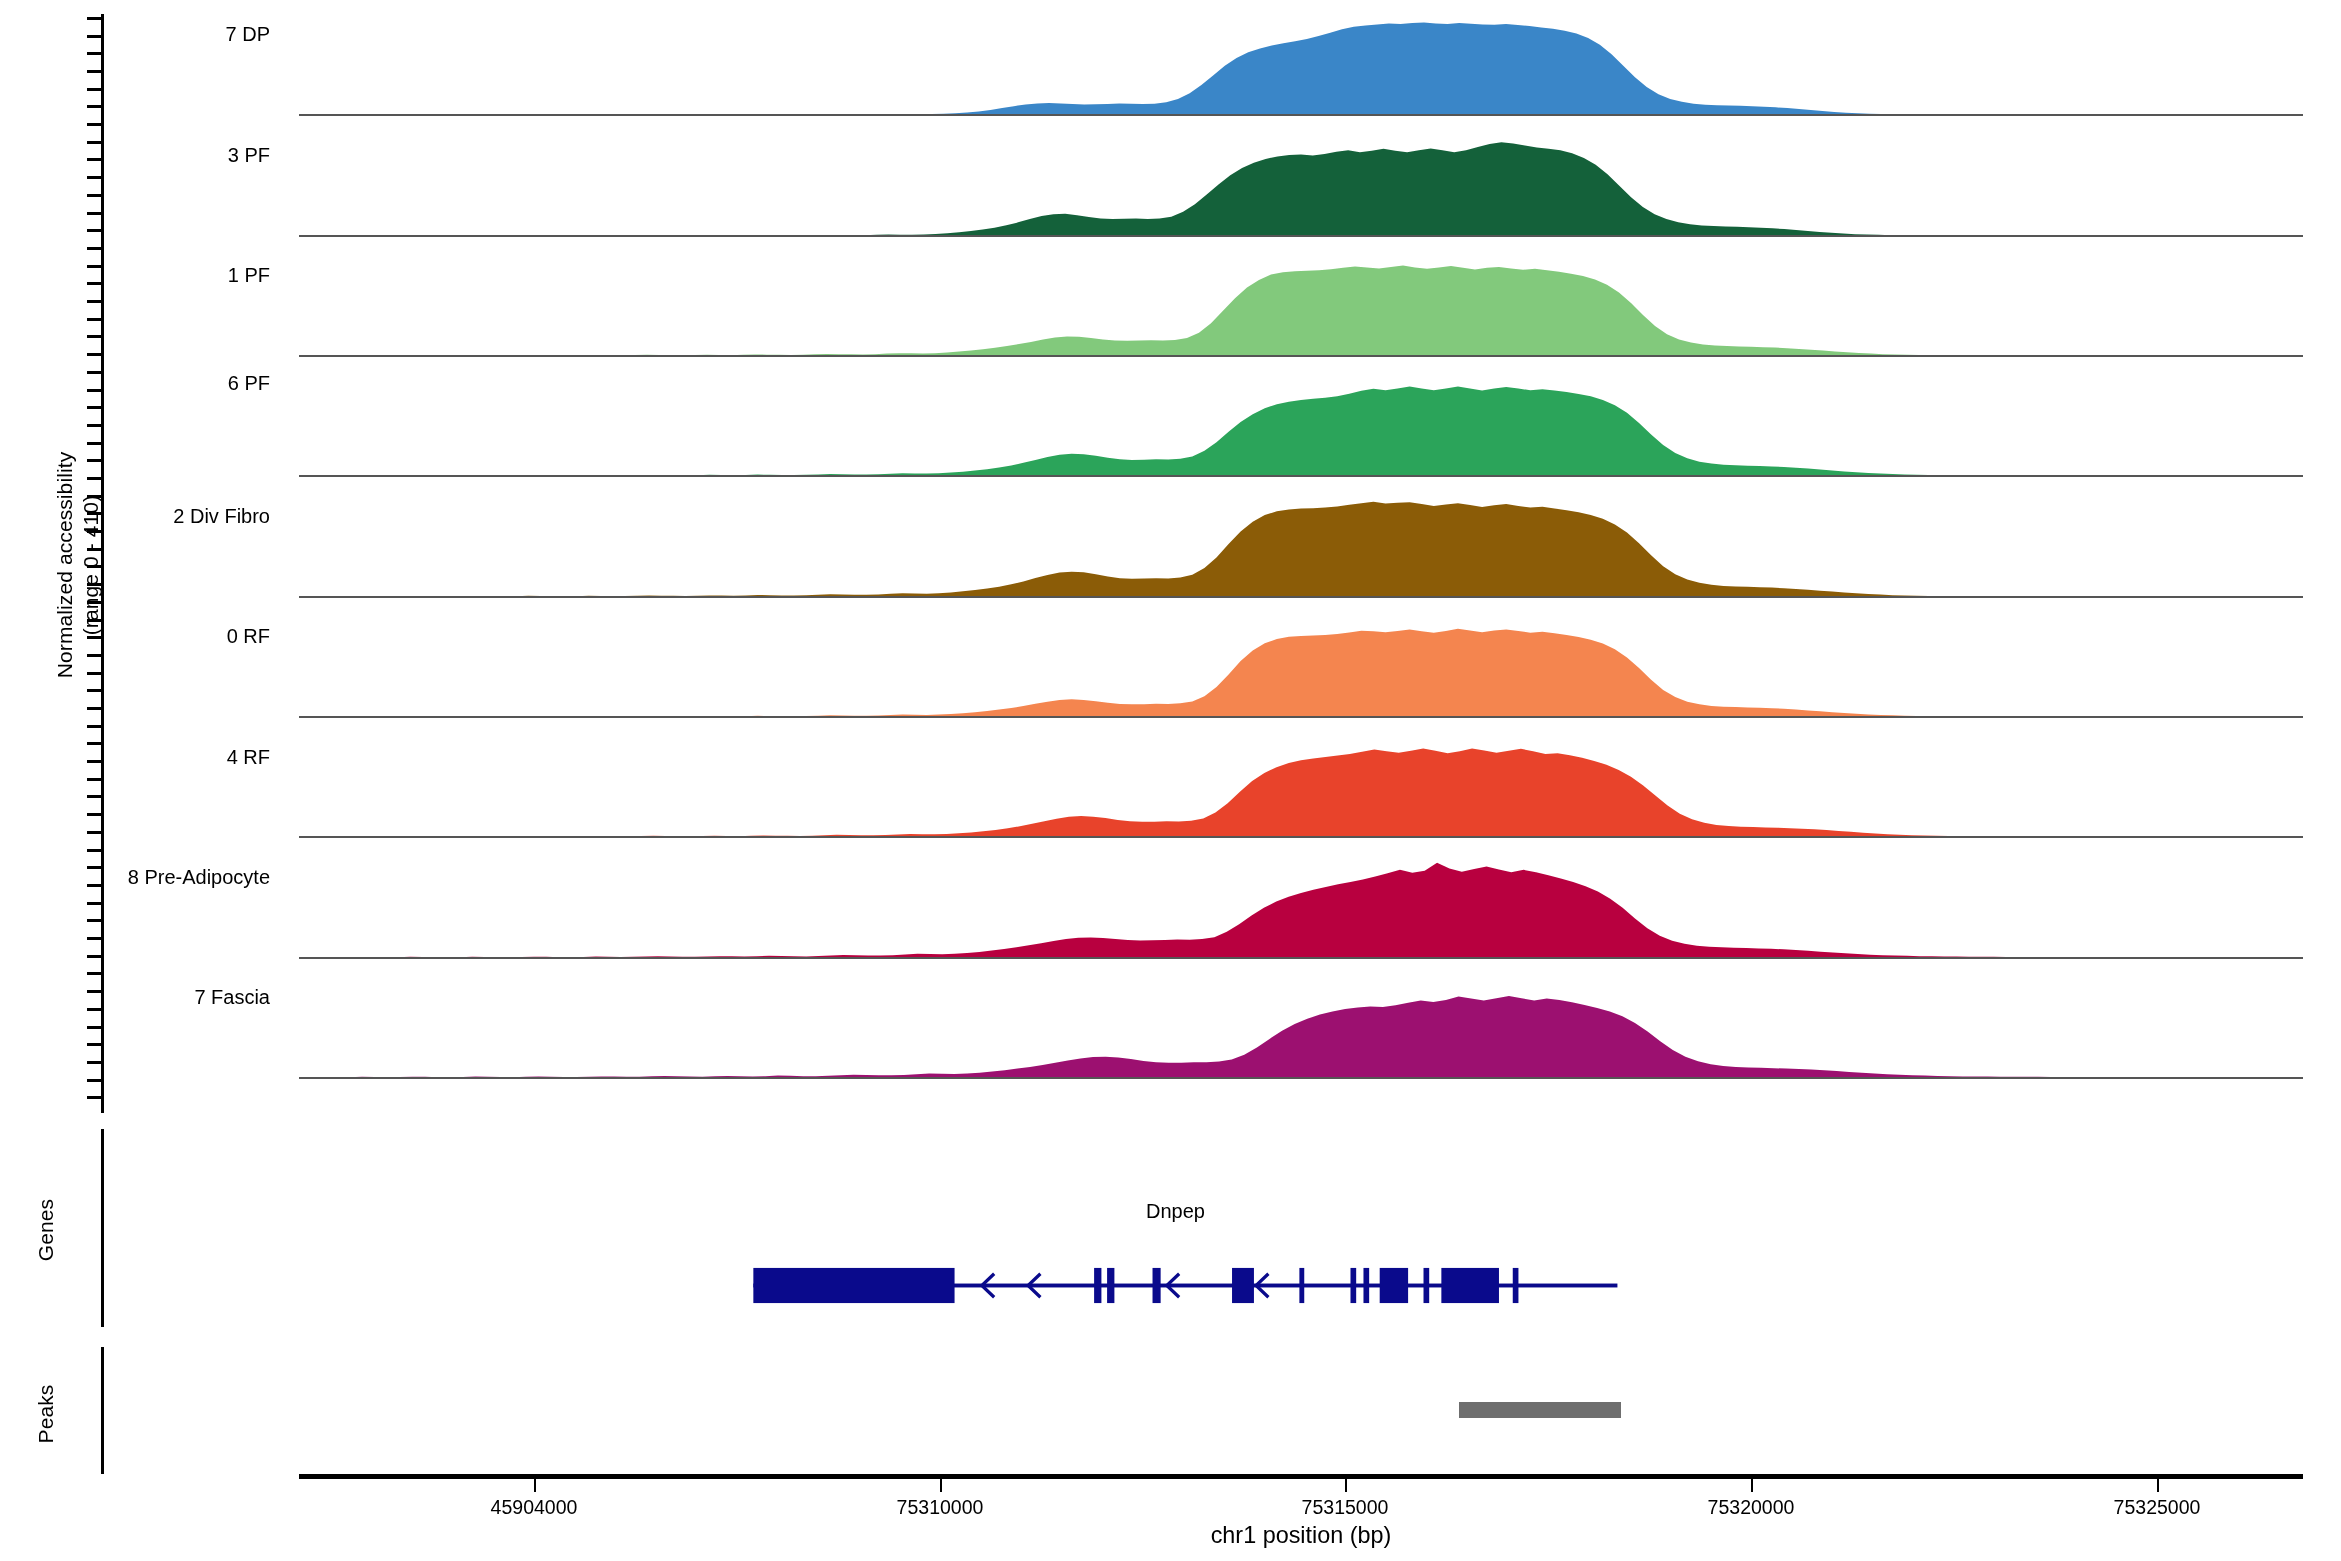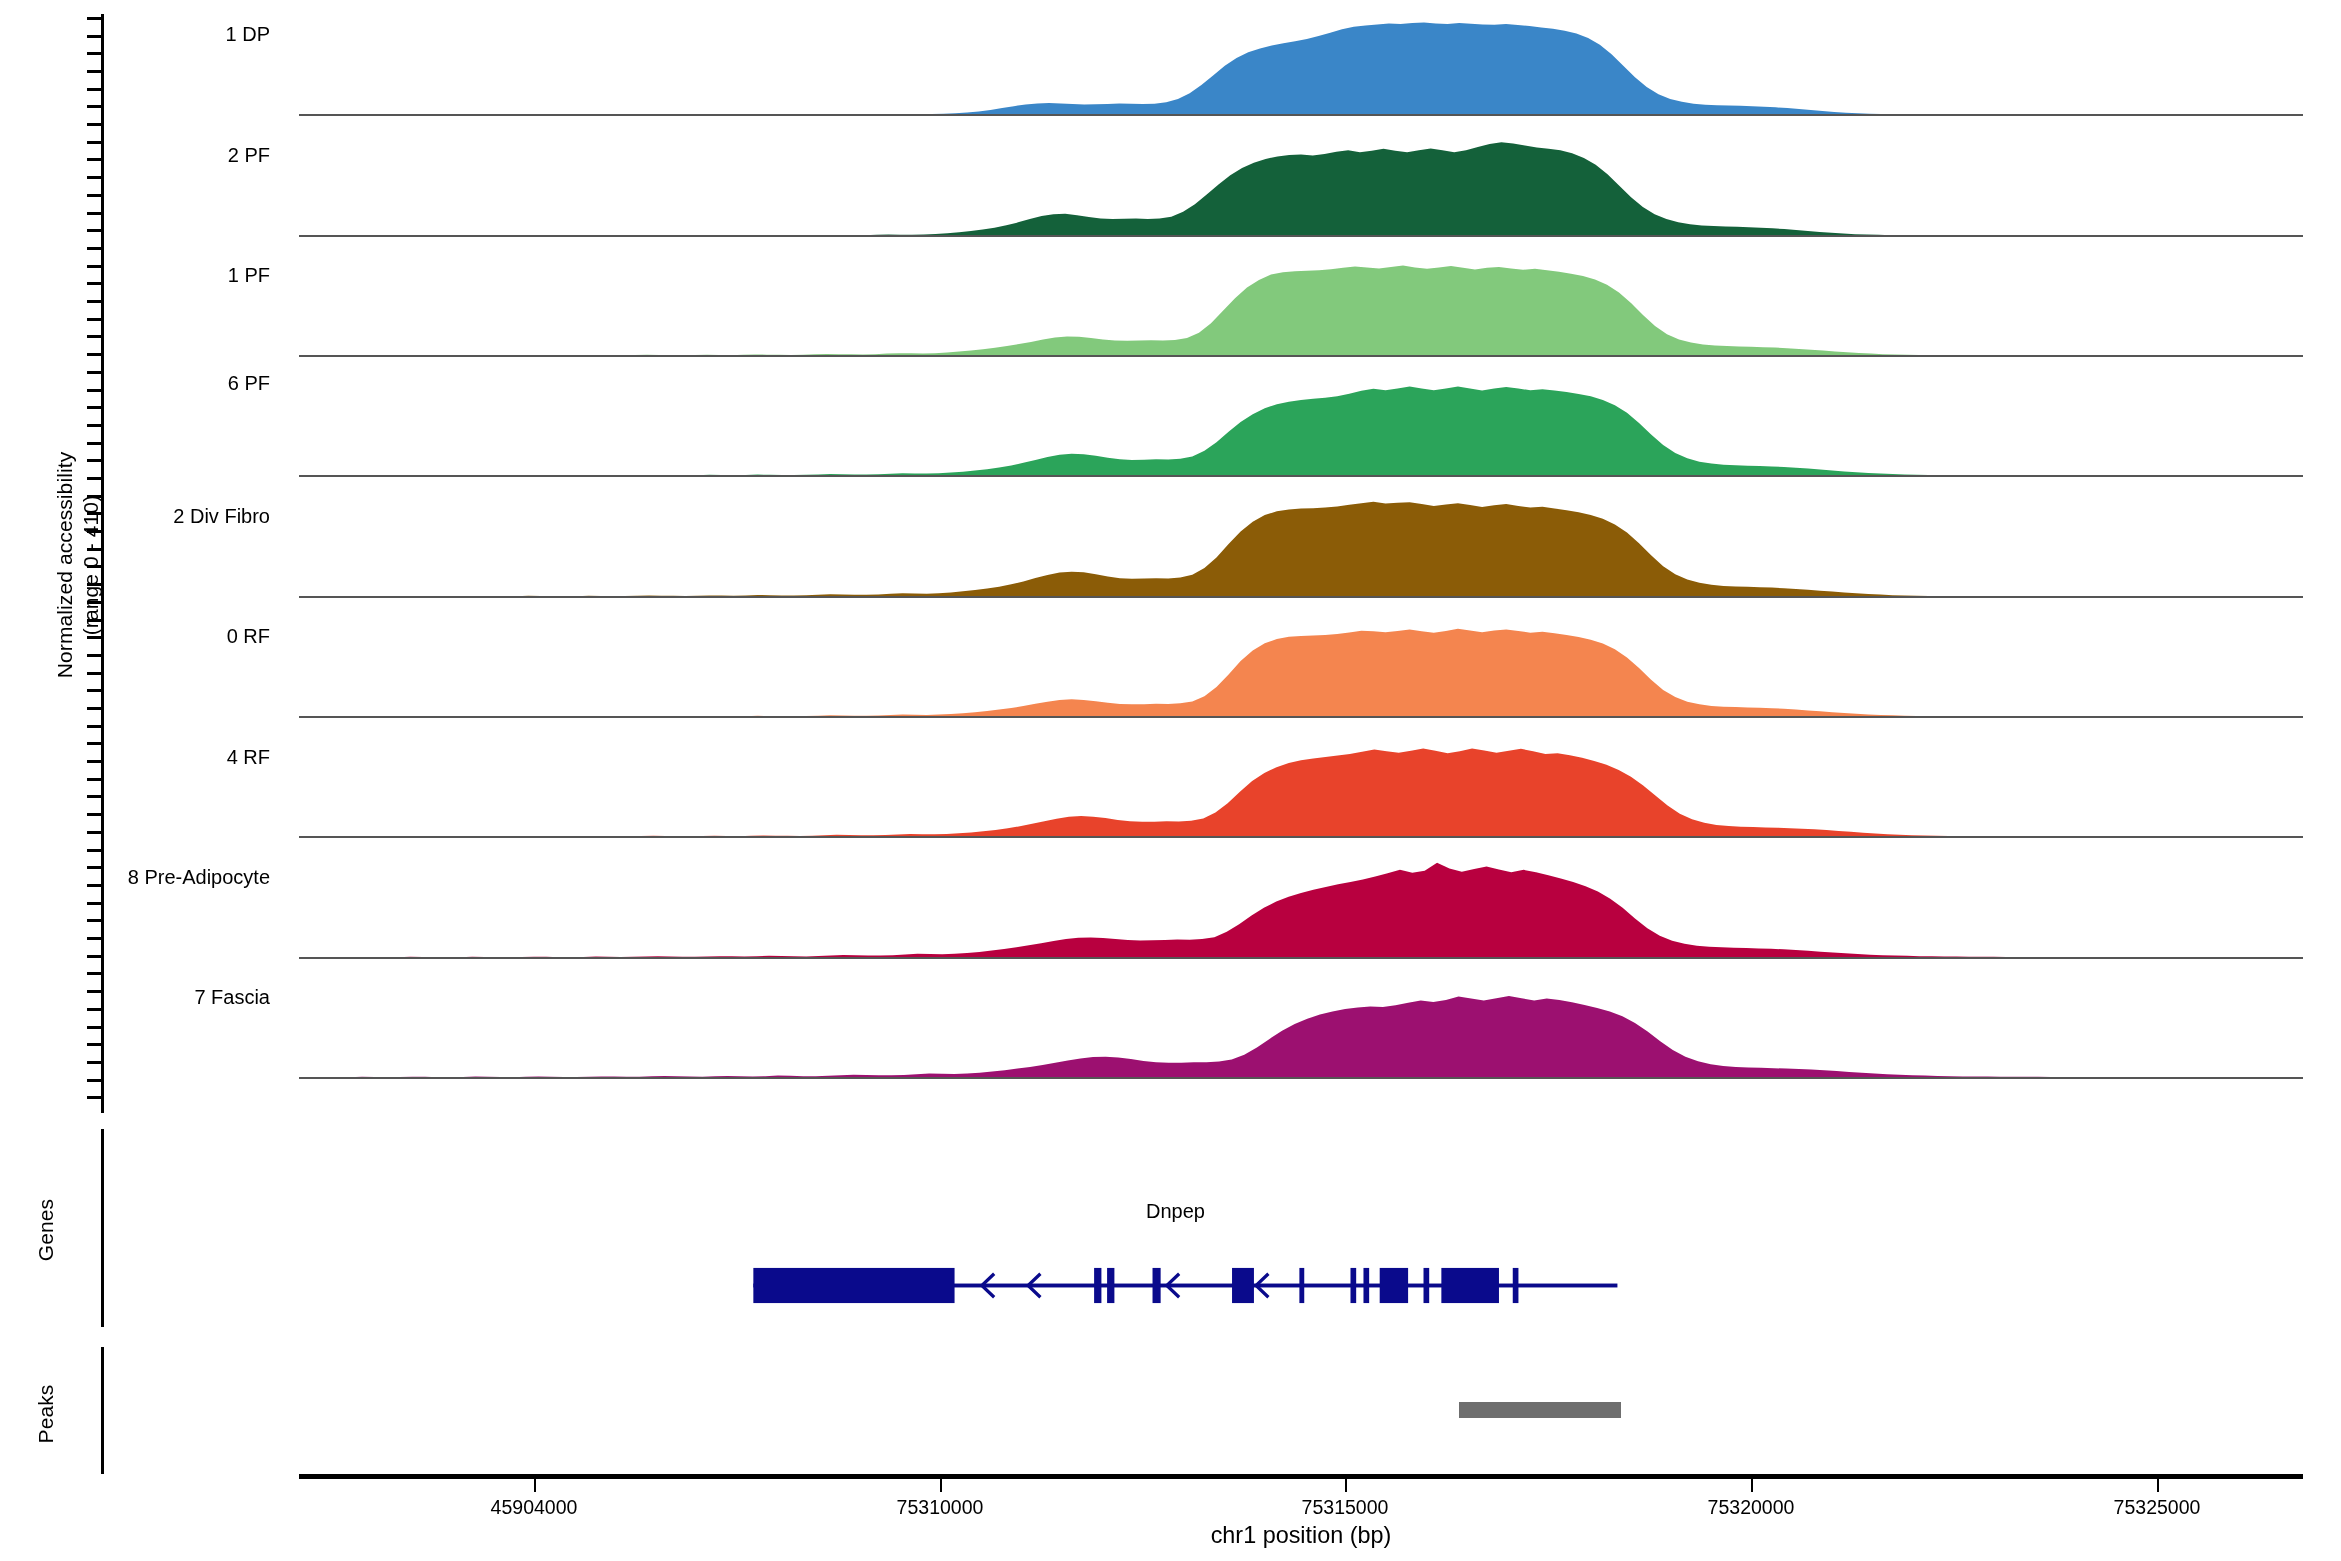--- a/index.html
+++ b/index.html
@@ -112,28 +112,28 @@
   <div class="rotlabel" style="left:-98px;top:553px;width:325px;text-align:center;transform:rotate(-90deg);">Normalized accessibility</div>
   <div class="rotlabel r2" style="left:-72px;top:553px;width:325px;text-align:center;transform:rotate(-90deg);">(range 0 - 410)</div>
 
   <div id="signal-tracks">
       <div class="track" style="top: 18px; height: 98px;">
         <svg width="2004" height="98" viewBox="0 0 3080 150">
           <polygon points="0,150 0.0,149.4 18.0,149.4 36.0,149.3 54.0,149.4 72.0,149.3 90.1,149.1 108.1,149.3 126.1,149.4 144.1,149.3 162.1,149.0 180.1,149.1 198.1,149.3 216.1,149.4 234.2,149.1 252.2,148.8 270.2,149.0 288.2,149.3 306.2,149.4 324.2,149.3 342.2,149.0 360.2,149.1 378.2,149.3 396.3,149.4 414.3,149.3 432.3,149.1 450.3,149.3 468.3,149.4 486.3,149.3 504.3,149.1 522.3,149.0 540.4,149.1 558.4,149.3 576.4,149.4 594.4,149.3 612.4,149.1 630.4,149.3 648.4,149.4 666.4,149.1 684.4,148.8 702.5,149.0 720.5,149.1 738.5,149.3 756.5,149.1 774.5,148.8 792.5,148.5 810.5,148.7 828.5,148.8 846.5,149.0 864.6,148.7 882.6,148.2 900.6,147.9 918.6,148.1 936.6,148.2 954.6,147.9 972.6,147.3 990.6,146.7 1008.7,145.9 1026.7,144.8 1044.7,143.4 1062.7,141.1 1080.7,138.2 1098.7,135.2 1116.7,132.6 1134.7,131.1 1152.7,130.5 1170.8,131.1 1188.8,132.0 1206.8,132.6 1224.8,132.3 1242.8,131.7 1260.8,131.1 1278.8,131.4 1296.8,132.0 1314.9,131.4 1332.9,129.3 1350.9,124.1 1368.9,115.3 1386.9,102.7 1404.9,87.9 1422.9,73.2 1440.9,61.3 1458.9,52.5 1477.0,46.6 1495.0,42.1 1513.0,38.4 1531.0,35.5 1549.0,31.8 1567.0,27.4 1585.0,22.2 1603.0,17.0 1621.1,13.3 1639.1,11.1 1657.1,9.6 1675.1,8.2 1693.1,8.9 1711.1,7.4 1729.1,6.7 1747.1,8.2 1765.1,8.9 1783.2,7.4 1801.2,8.5 1819.2,9.6 1837.2,9.9 1855.2,8.9 1873.2,10.4 1891.2,11.9 1909.2,14.1 1927.3,16.3 1945.3,19.2 1963.3,23.7 1981.3,30.3 1999.3,40.7 2017.3,55.4 2035.3,73.2 2053.3,90.9 2071.3,105.7 2089.4,116.8 2107.4,124.1 2125.4,128.6 2143.4,131.5 2161.4,133.0 2179.4,133.7 2197.4,134.0 2215.4,134.5 2233.5,135.2 2251.5,136.0 2269.5,137.0 2287.5,138.2 2305.5,139.7 2323.5,141.1 2341.5,142.6 2359.5,144.1 2377.5,145.3 2395.6,146.2 2413.6,146.7 2431.6,147.3 2449.6,147.8 2467.6,148.1 2485.6,148.4 2503.6,148.5 2521.6,148.7 2539.6,148.8 2557.7,148.8 2575.7,149.0 2593.7,149.0 2611.7,149.1 2629.7,149.1 2647.7,149.3 2665.7,149.3 2683.7,149.3 2701.8,149.4 2719.8,149.4 2737.8,149.4 2755.8,149.4 2773.8,149.6 2791.8,149.6 2809.8,149.6 2827.8,149.6 2845.8,149.6 2863.9,149.6 2881.9,149.7 2899.9,149.7 2917.9,149.7 2935.9,149.7 2953.9,149.7 2971.9,149.7 2989.9,149.7 3008.0,149.7 3026.0,149.7 3044.0,149.7 3062.0,149.7 3080.0,149.7 3080,150" fill="#3a86c8"></polygon>
         </svg>
         <div class="baseline"></div>
       </div>
-      <div class="tracklabel" style="top: 23.4px;">1 DP</div>
+      <div class="tracklabel" style="top: 23.4px;">7 DP</div>
       <div class="track" style="top: 139px; height: 98px;">
         <svg width="2004" height="98" viewBox="0 0 3080 150">
           <polygon points="0,150 0.0,149.1 18.1,149.0 36.2,149.1 54.4,149.3 72.5,149.1 90.6,148.8 108.7,149.0 126.8,149.1 144.9,149.3 163.1,149.0 181.2,148.7 199.3,148.8 217.4,149.1 235.5,149.3 253.6,149.0 271.8,148.7 289.9,148.8 308.0,149.1 326.1,149.3 344.2,149.0 362.4,148.8 380.5,149.0 398.6,149.1 416.7,149.3 434.8,149.0 452.9,148.8 471.1,149.0 489.2,149.1 507.3,149.0 525.4,148.7 543.5,148.8 561.6,149.0 579.8,149.1 597.9,148.8 616.0,148.5 634.1,148.7 652.2,148.8 670.4,148.5 688.5,148.1 706.6,148.2 724.7,148.5 742.8,148.7 760.9,148.4 779.1,147.9 797.2,147.5 815.3,147.6 833.4,147.9 851.5,148.1 869.6,147.6 887.8,147.0 905.9,146.5 924.0,146.7 942.1,147.0 960.2,146.5 978.4,145.6 996.5,144.4 1014.6,142.9 1032.7,141.1 1050.8,138.9 1068.9,136.0 1087.1,132.3 1105.2,127.8 1123.3,122.7 1141.4,118.2 1159.5,115.3 1177.6,114.5 1195.8,116.8 1213.9,119.7 1232.0,121.9 1250.1,122.7 1268.2,122.2 1286.4,121.9 1304.5,122.7 1322.6,121.9 1340.7,119.0 1358.8,111.6 1376.9,99.8 1395.1,85.0 1413.2,69.5 1431.3,55.4 1449.4,44.4 1467.5,36.2 1485.6,30.3 1503.8,26.6 1521.9,24.4 1540.0,23.7 1558.1,25.2 1576.2,22.9 1594.4,19.2 1612.5,17.0 1630.6,20.0 1648.7,17.8 1666.8,14.8 1684.9,17.8 1703.1,20.0 1721.2,17.0 1739.3,14.1 1757.4,17.0 1775.5,20.0 1793.6,17.0 1811.8,11.9 1829.9,7.4 1848.0,4.5 1866.1,6.7 1884.2,9.6 1902.4,12.6 1920.5,14.8 1938.6,17.0 1956.7,21.5 1974.8,28.8 1992.9,39.2 2011.1,54.0 2029.2,71.7 2047.3,89.4 2065.4,104.2 2083.5,115.3 2101.6,122.7 2119.8,127.8 2137.9,130.8 2156.0,132.6 2174.1,133.5 2192.2,134.0 2210.4,134.6 2228.5,135.2 2246.6,136.0 2264.7,137.0 2282.8,138.2 2300.9,139.7 2319.1,141.1 2337.2,142.6 2355.3,143.9 2373.4,145.0 2391.5,145.9 2409.6,146.5 2427.8,147.0 2445.9,147.5 2464.0,147.8 2482.1,148.1 2500.2,148.2 2518.4,148.4 2536.5,148.5 2554.6,148.7 2572.7,148.7 2590.8,148.8 2608.9,148.8 2627.1,149.0 2645.2,149.0 2663.3,149.1 2681.4,149.1 2699.5,149.1 2717.6,149.3 2735.8,149.3 2753.9,149.3 2772.0,149.3 2790.1,149.4 2808.2,149.4 2826.4,149.4 2844.5,149.4 2862.6,149.4 2880.7,149.6 2898.8,149.6 2916.9,149.6 2935.1,149.6 2953.2,149.6 2971.3,149.6 2989.4,149.6 3007.5,149.6 3025.6,149.6 3043.8,149.6 3061.9,149.6 3080.0,149.6 3080,150" fill="#14613a"></polygon>
         </svg>
         <div class="baseline"></div>
       </div>
-      <div class="tracklabel" style="top: 144px;">2 PF</div>
+      <div class="tracklabel" style="top: 144px;">3 PF</div>
       <div class="track" style="top: 259px; height: 98px;">
         <svg width="2004" height="98" viewBox="0 0 3080 150">
           <polygon points="0,150 0.0,148.5 18.4,148.2 36.9,148.4 55.3,148.7 73.8,148.4 92.2,147.9 110.7,148.2 129.1,148.5 147.5,148.2 166.0,147.8 184.4,148.1 202.9,148.4 221.3,148.5 239.8,148.1 258.2,147.6 276.6,147.9 295.1,148.2 313.5,148.4 332.0,147.9 350.4,147.5 368.9,147.8 387.3,148.1 405.7,148.2 424.2,147.9 442.6,147.5 461.1,147.8 479.5,148.1 498.0,147.8 516.4,147.3 534.9,147.0 553.3,147.3 571.7,147.6 590.2,147.8 608.6,147.3 627.1,146.9 645.5,147.2 664.0,147.5 682.4,147.0 700.8,146.5 719.3,146.7 737.7,147.0 756.2,147.2 774.6,146.7 793.1,146.2 811.5,145.6 829.9,145.9 848.4,146.2 866.8,146.3 885.3,145.9 903.7,145.1 922.2,144.4 940.6,144.7 959.0,145.0 977.5,144.4 995.9,143.4 1014.4,142.0 1032.8,140.4 1051.3,138.5 1069.7,136.1 1088.1,133.5 1106.6,130.5 1125.0,127.1 1143.5,123.4 1161.9,120.5 1180.4,118.7 1198.8,119.3 1217.2,121.2 1235.7,123.4 1254.1,124.9 1272.6,125.2 1291.0,124.9 1309.5,124.6 1327.9,124.9 1346.3,124.1 1364.8,121.2 1383.2,113.1 1401.7,98.3 1420.1,79.1 1438.6,59.9 1457.0,43.6 1475.4,31.8 1493.9,23.7 1512.3,20.0 1530.8,18.5 1549.2,17.8 1567.7,17.0 1586.1,15.5 1604.6,13.3 1623.0,11.1 1641.4,12.6 1659.9,14.1 1678.3,11.9 1696.8,9.6 1715.2,12.6 1733.7,14.8 1752.1,12.6 1770.5,10.4 1789.0,13.3 1807.4,15.8 1825.9,13.3 1844.3,11.9 1862.8,14.1 1881.2,16.3 1899.6,14.8 1918.1,17.0 1936.5,19.2 1955.0,22.2 1973.4,25.9 1991.9,31.1 2010.3,39.2 2028.7,51.0 2047.2,67.3 2065.6,85.7 2084.1,102.7 2102.5,115.3 2121.0,123.4 2139.4,128.1 2157.8,131.1 2176.3,132.6 2194.7,133.5 2213.2,134.0 2231.6,134.6 2250.1,135.2 2268.5,135.8 2286.9,136.7 2305.4,137.9 2323.8,139.2 2342.3,140.5 2360.7,141.9 2379.2,143.2 2397.6,144.2 2416.0,145.1 2434.5,145.9 2452.9,146.5 2471.4,146.9 2489.8,147.3 2508.3,147.6 2526.7,147.8 2545.1,147.9 2563.6,148.1 2582.0,148.2 2600.5,148.4 2618.9,148.4 2637.4,148.5 2655.8,148.5 2674.3,148.7 2692.7,148.7 2711.1,148.7 2729.6,148.8 2748.0,148.8 2766.5,148.8 2784.9,149.0 2803.4,149.0 2821.8,149.0 2840.2,149.0 2858.7,149.1 2877.1,149.1 2895.6,149.1 2914.0,149.1 2932.5,149.1 2950.9,149.3 2969.3,149.3 2987.8,149.3 3006.2,149.3 3024.7,149.3 3043.1,149.3 3061.6,149.3 3080.0,149.3 3080,150" fill="#82c97c"></polygon>
         </svg>
         <div class="baseline"></div>
       </div>
       <div class="tracklabel" style="top: 264px; text-align: right;">1 PF</div>
       <div class="track" style="top: 379px; height: 98px;">
         <svg width="2004" height="98" viewBox="0 0 3080 150">
           <polygon points="0,150 0.0,148.7 18.6,148.4 37.1,148.5 55.7,148.8 74.2,148.5 92.8,148.1 111.3,148.4 129.9,148.7 148.4,148.4 167.0,147.9 185.5,148.2 204.1,148.5 222.7,148.7 241.2,148.2 259.8,147.8 278.3,148.1 296.9,148.4 315.4,148.5 334.0,148.1 352.5,147.6 371.1,147.9 389.6,148.2 408.2,148.4 426.7,148.1 445.3,147.6 463.9,147.9 482.4,148.2 501.0,147.9 519.5,147.5 538.1,147.2 556.6,147.5 575.2,147.8 593.7,147.9 612.3,147.5 630.8,147.0 649.4,147.3 668.0,147.6 686.5,147.2 705.1,146.6 723.6,146.9 742.2,147.2 760.7,147.3 779.3,146.9 797.8,146.3 816.4,145.7 834.9,146.0 853.5,146.3 872.0,146.5 890.6,146.0 909.2,145.3 927.7,144.5 946.3,144.8 964.8,145.1 983.4,144.5 1001.9,143.5 1020.5,142.2 1039.0,140.5 1057.6,138.5 1076.1,135.8 1094.7,132.6 1113.3,128.6 1131.8,124.1 1150.4,119.7 1168.9,116.3 1187.5,114.5 1206.0,115.3 1224.6,117.8 1243.1,120.7 1261.7,123.1 1280.2,124.0 1298.8,123.7 1317.3,123.1 1335.9,123.4 1354.5,122.2 1373.0,118.7 1391.6,110.1 1410.1,96.8 1428.7,80.6 1447.2,65.8 1465.8,54.0 1484.3,44.8 1502.9,38.4 1521.4,34.5 1540.0,31.8 1558.6,30.0 1577.1,28.5 1595.7,26.2 1614.2,22.2 1632.8,17.8 1651.3,14.8 1669.9,17.0 1688.4,14.4 1707.0,11.1 1725.5,14.1 1744.1,17.0 1762.7,14.4 1781.2,11.4 1799.8,14.4 1818.3,17.3 1836.9,14.4 1855.4,11.9 1874.0,14.4 1892.5,17.0 1911.1,15.3 1929.6,17.3 1948.2,19.7 1966.7,22.6 1985.3,26.2 2003.9,31.8 2022.4,39.9 2041.0,51.7 2059.5,67.3 2078.1,85.0 2096.6,101.2 2115.2,113.4 2133.7,121.6 2152.3,126.7 2170.8,129.6 2189.4,131.4 2208.0,132.3 2226.5,132.9 2245.1,133.5 2263.6,134.0 2282.2,134.9 2300.7,136.0 2319.3,137.3 2337.8,138.8 2356.4,140.2 2374.9,141.7 2393.5,143.1 2412.0,144.1 2430.6,145.0 2449.2,145.7 2467.7,146.3 2486.3,146.7 2504.8,147.2 2523.4,147.5 2541.9,147.6 2560.5,147.8 2579.0,147.9 2597.6,148.1 2616.1,148.2 2634.7,148.2 2653.3,148.4 2671.8,148.4 2690.4,148.5 2708.9,148.5 2727.5,148.7 2746.0,148.7 2764.6,148.7 2783.1,148.8 2801.7,148.8 2820.2,148.8 2838.8,148.8 2857.3,149.0 2875.9,149.0 2894.5,149.0 2913.0,149.0 2931.6,149.0 2950.1,149.1 2968.7,149.1 2987.2,149.1 3005.8,149.1 3024.3,149.1 3042.9,149.1 3061.4,149.1 3080.0,149.1 3080,150" fill="#2ba45a"></polygon>

